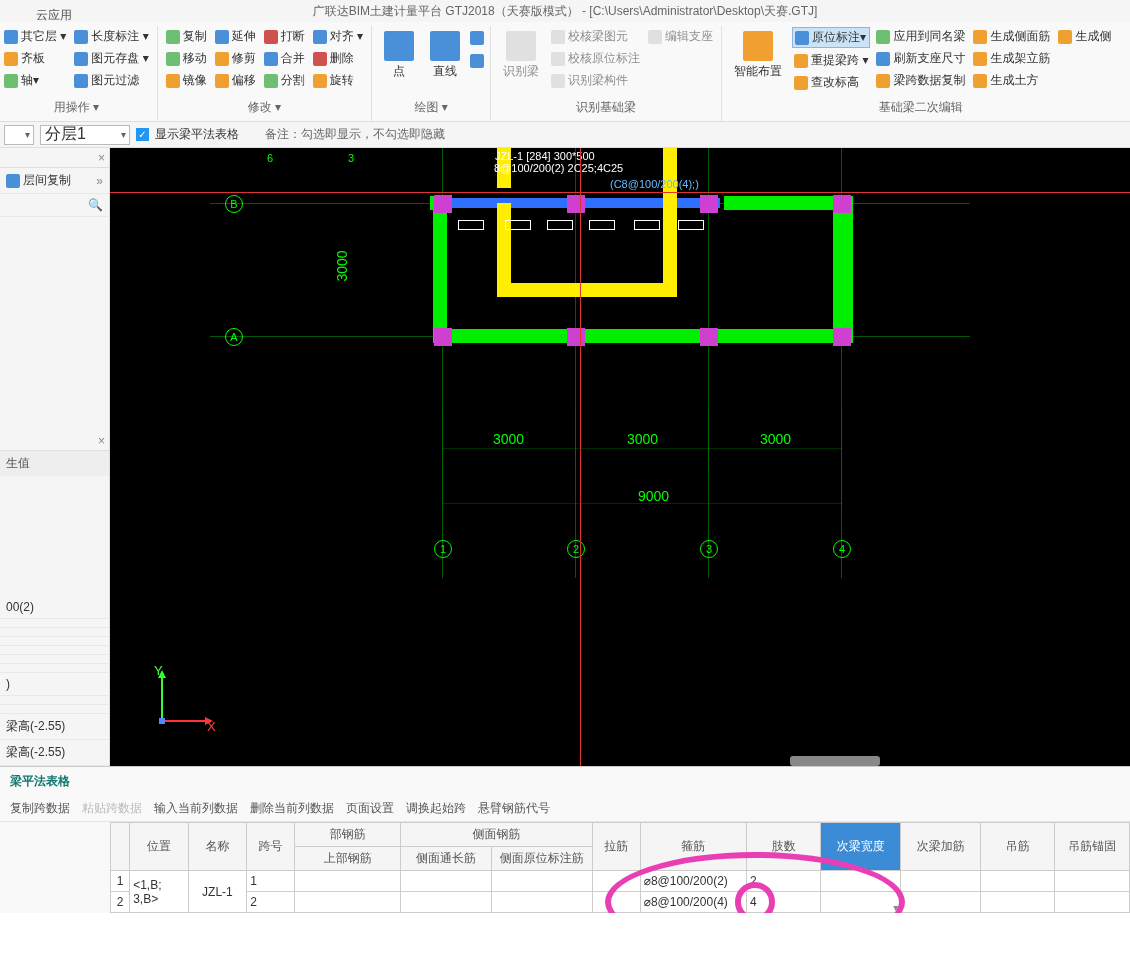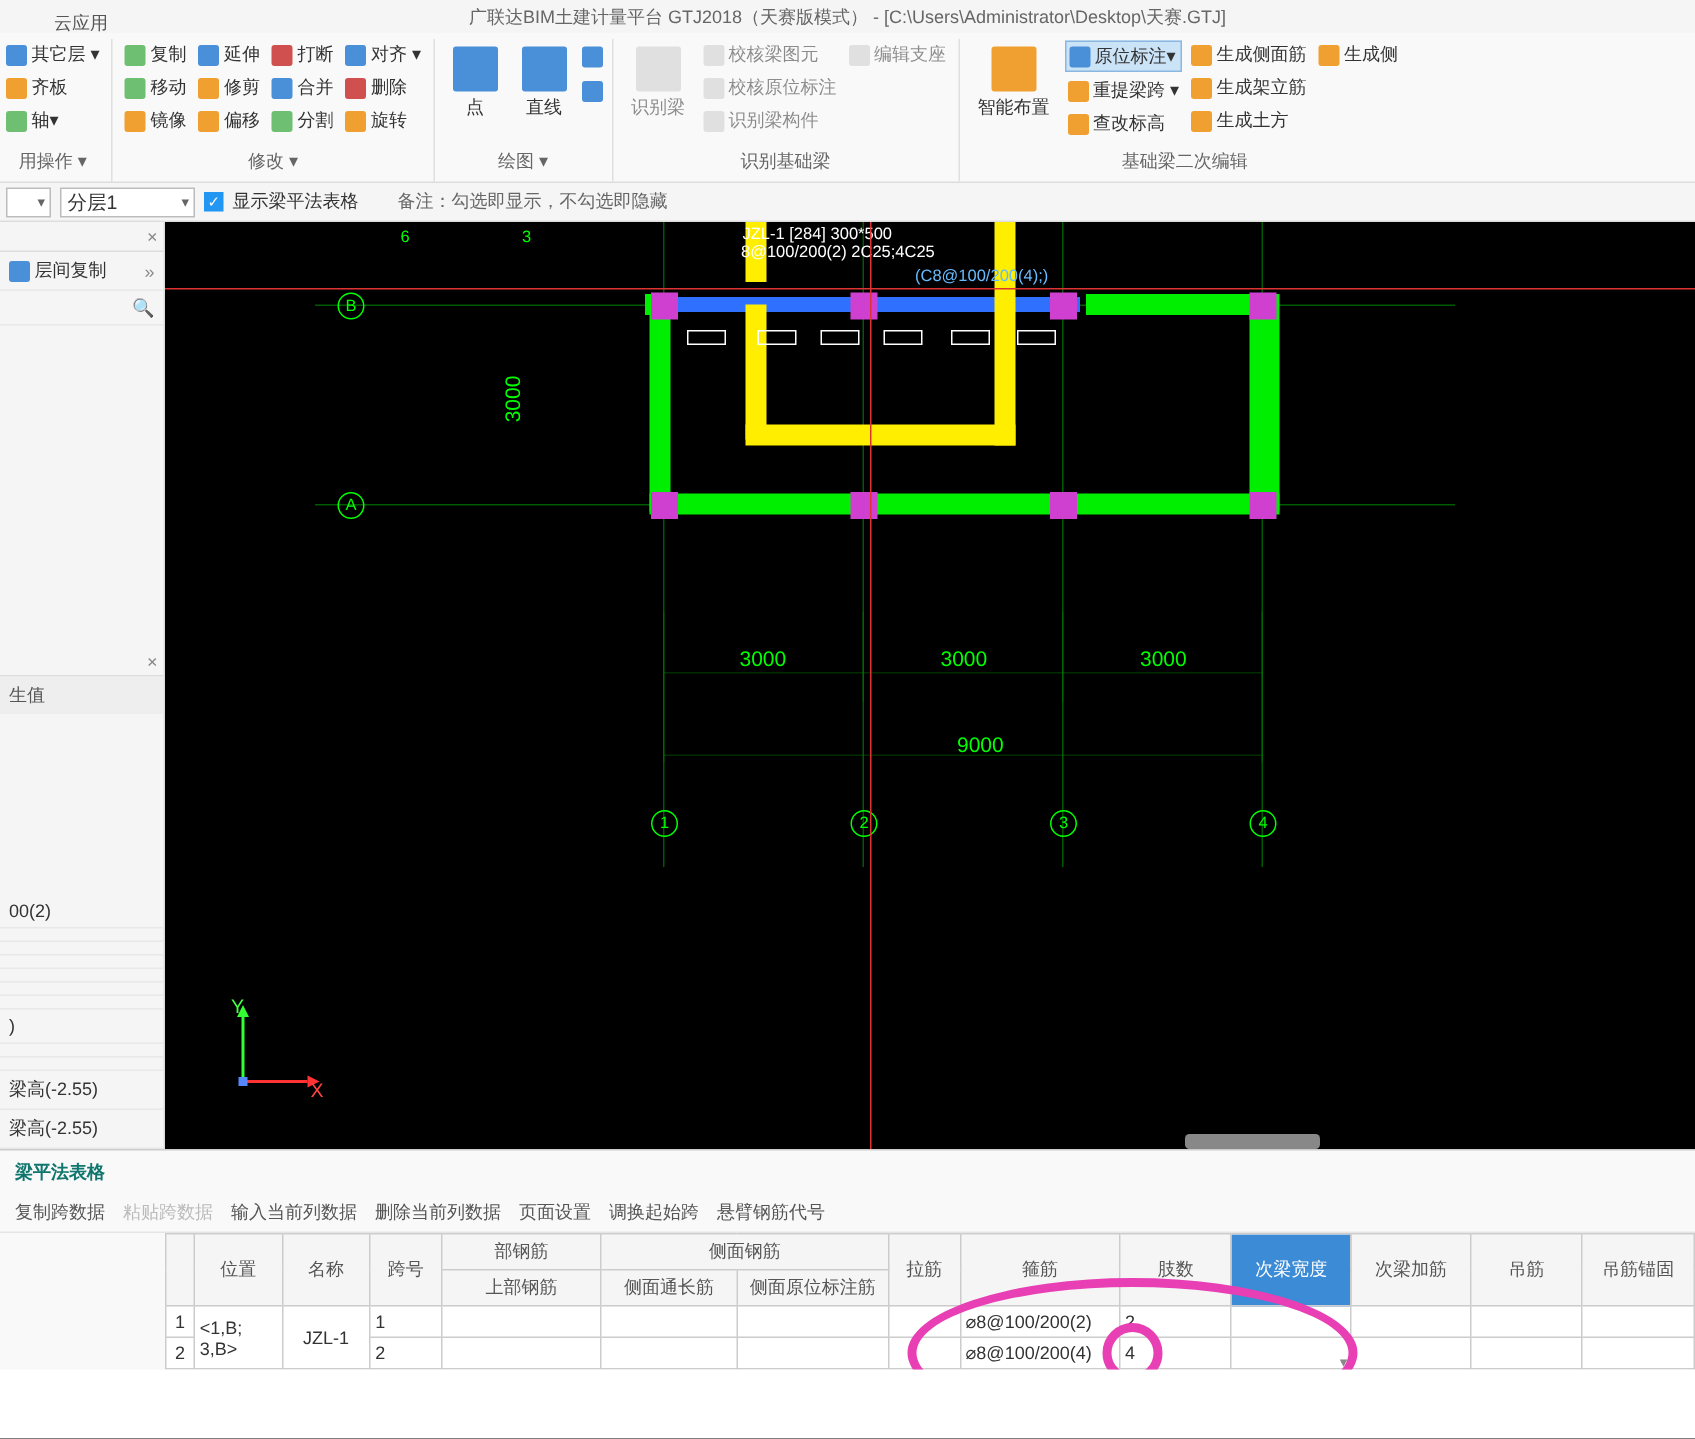--- a/index.html
+++ b/index.html
@@ -16,21 +16,21 @@
   .ribbon-btn.highlighted { background: #cbe3f7; border: 1px solid #8ab6e0; }
   .ribbon-group-label { font-size: 12px; color: #666; padding: 3px 0 5px 0; }
   .icon { width: 14px; height: 14px; display: inline-block; background: #f0a030; border-radius: 2px; }
   .icon.lg { width: 30px; height: 30px; }
   .icon.blue { background: #4a90d9; }
   .icon.green { background: #6fbf73; }
   .icon.orange { background: #f0a030; }
   .icon.red { background: #d05050; }
 
   .toolbar-row { height: 26px; background: #f5f5f5; border-bottom: 1px solid #ddd; display: flex; align-items: center; padding: 0 4px; gap: 6px;}
-  .combo { border: 1px solid #bbb; background: #fff; height: 20px; padding: 0 14px 0 4px; display: inline-flex; align-items: center; position: relative; font-size: 13px;}
+  .combo { border: 1px solid #bbb; background: #fff; height: 20px; padding: 0 14px 0 4px; display: inline-flex; align-items: center; position: relative; font-size: 16px;}
   .combo::after { content: "▾"; position: absolute; right: 3px; font-size: 10px; color: #666;}
   .chk { width: 13px; height: 13px; background: #2196f3; display: inline-flex; align-items: center; justify-content: center; color: #fff; font-size: 10px;}
   .note-text { color: #666; margin-left: 20px;}
 
   .main-area { display: flex; height: 618px; }
   .left-panel { width: 110px; background: #f5f5f5; border-right: 1px solid #ddd; display: flex; flex-direction: column;}
   .panel-header-x { height: 20px; border-bottom: 1px solid #ddd; display:flex; justify-content:flex-end; align-items:center; padding-right:4px; color:#888;}
   .panel-item { padding: 4px 6px; border-bottom: 1px solid #e8e8e8; font-size: 12px; display:flex; align-items:center; gap:3px;}
   .left-spacer { flex: 1; }
   .prop-header { background: #eee; padding: 4px 6px; color:#555;}
@@ -80,20 +80,34 @@
           </div>
         <div class="ribbon-btn">
             <span class="icon orange"></span>
             <span>齐板</span>
           </div>
         <div class="ribbon-btn">
             <span class="icon green"></span>
             <span>轴▾</span>
           </div>
       </div>
+      <div class="ribbon-col">
+        <div class="ribbon-btn">
+            <span class="icon blue"></span>
+            <span>长度标注 ▾</span>
+          </div>
+        <div class="ribbon-btn">
+            <span class="icon blue"></span>
+            <span>图元存盘 ▾</span>
+          </div>
+        <div class="ribbon-btn">
+            <span class="icon blue"></span>
+            <span>图元过滤</span>
+          </div>
+      </div>
     </div>
     <div class="ribbon-group-label">用操作 ▾</div>
   </div>
 
   <div class="ribbon-group">
     <div class="ribbon-group-body">
       <div class="ribbon-col">
         <div class="ribbon-btn">
             <span class="icon green"></span>
             <span>复制</span>
@@ -212,20 +226,34 @@
             <span class="icon blue"></span>
             <span>原位标注▾</span>
           </div>
         <div class="ribbon-btn">
             <span class="icon orange"></span>
             <span>重提梁跨 ▾</span>
           </div>
         <div class="ribbon-btn">
             <span class="icon orange"></span>
             <span>查改标高</span>
+          </div>
+      </div>
+      <div class="ribbon-col">
+        <div class="ribbon-btn">
+            <span class="icon green"></span>
+            <span>应用到同名梁</span>
+          </div>
+        <div class="ribbon-btn">
+            <span class="icon blue"></span>
+            <span>刷新支座尺寸</span>
+          </div>
+        <div class="ribbon-btn">
+            <span class="icon orange"></span>
+            <span>梁跨数据复制</span>
           </div>
       </div>
       <div class="ribbon-col">
         <div class="ribbon-btn">
             <span class="icon orange"></span>
             <span>生成侧面筋</span>
           </div>
         <div class="ribbon-btn">
             <span class="icon orange"></span>
             <span>生成架立筋</span>

